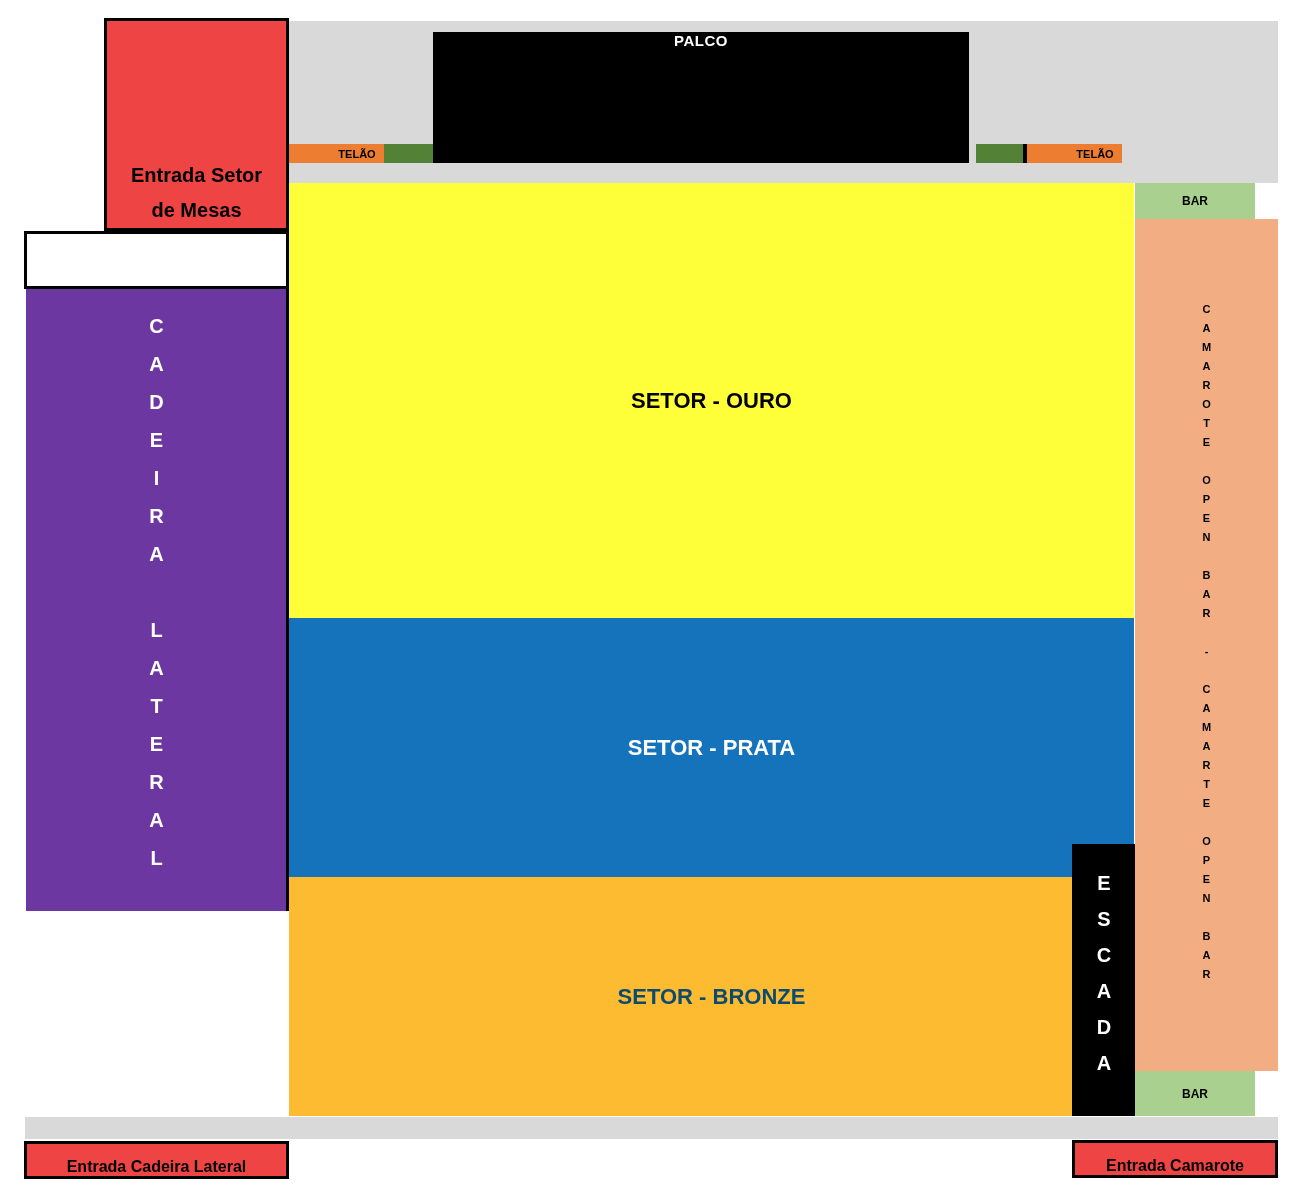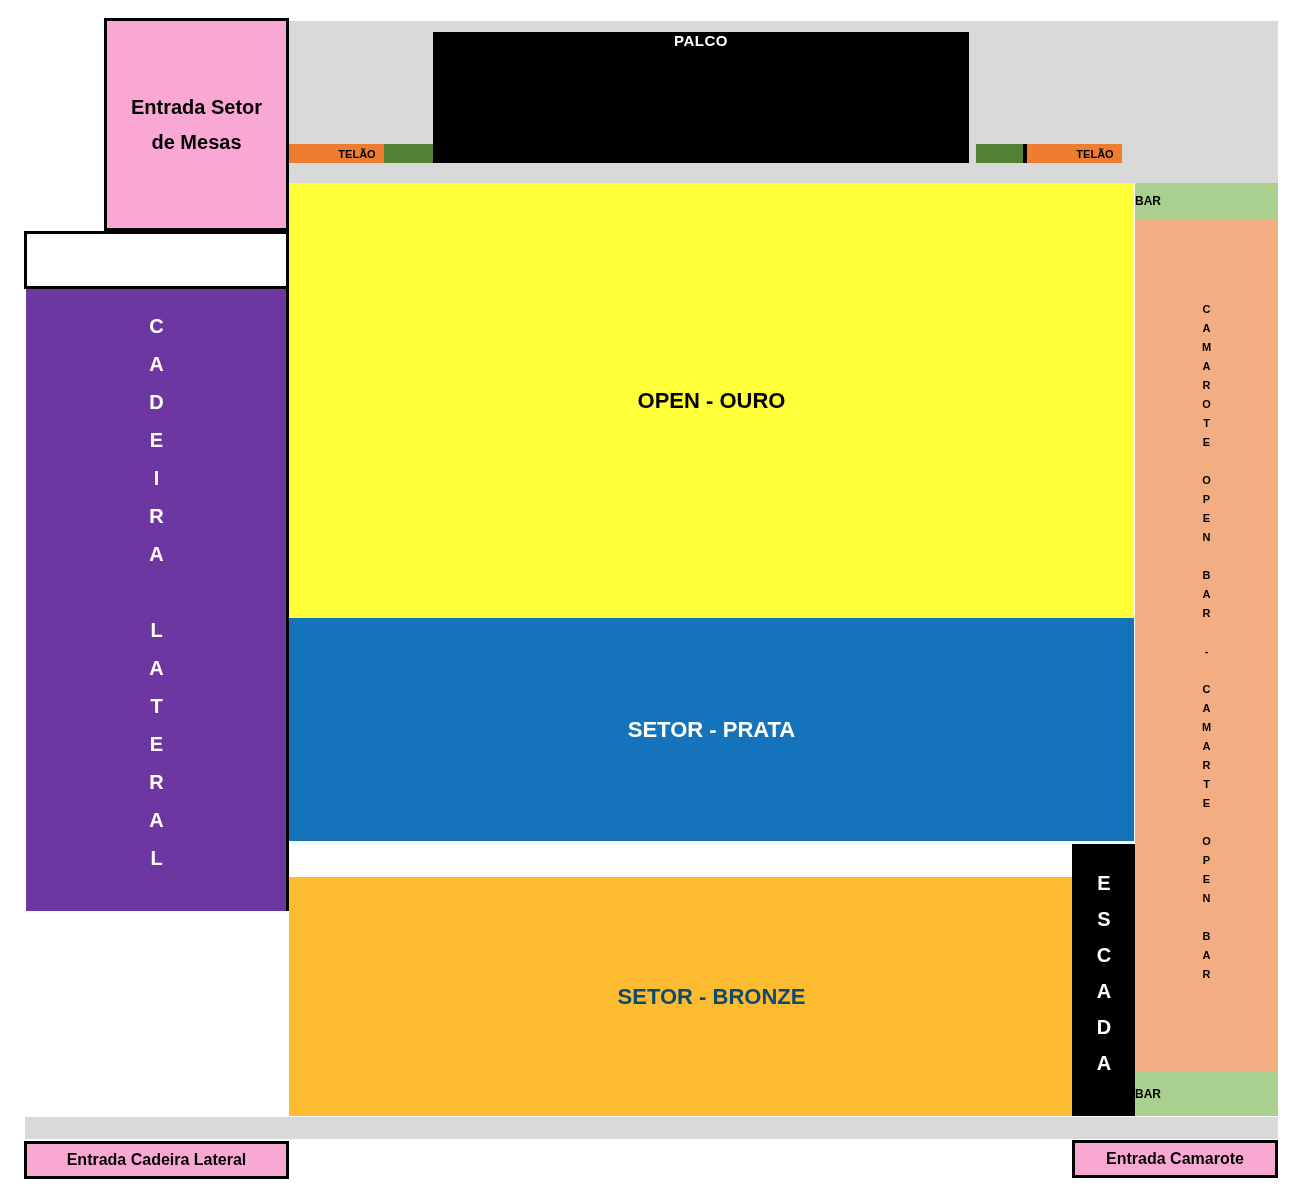--- a/index.html
+++ b/index.html
@@ -25,44 +25,44 @@
          font-size:11px;color:#000;padding-left:41px;}
   .telao-left-orange{left:289px;width:95px;background:#ED7D31;}
   .telao-left-green{left:384px;width:49px;background:#538135;}
   .telao-right-green{left:976px;width:47px;background:#538135;}
   .telao-right-divider{left:1023px;width:4px;background:#000000;}
   .telao-right-orange{left:1027px;width:95px;background:#ED7D31;}
 
   .sector{left:289px;width:845px;display:flex;align-items:center;justify-content:center;
           font-size:22px;}
   .ouro{top:183px;height:435px;background:#FEFF38;color:#000000;}
-  .prata{top:618px;height:223px;background:#1473BB;color:#ffffff;}
+  .prata{top:618px;height:259px;background:#1473BB;color:#ffffff;}
   .bronze{top:877px;height:239px;background:#FCBB31;color:#0c4a6e;}
   .sector .inner{width:783px;display:flex;align-items:center;justify-content:center;}
 
   .purple{left:26px;top:289px;width:263px;height:622px;background:#6C37A0;
           border-right:3px solid #000;display:flex;align-items:center;justify-content:center;}
 
   .escada{left:1072px;top:844px;width:63px;height:272px;background:#000000;
           display:flex;align-items:center;justify-content:center;}
 
-  .bar{left:1135px;width:143px;background:#A9D08E;display:flex;align-items:center;
-       font-size:12px;color:#000;}
+  .bar{left:1135px;width:120px;background:#A9D08E;display:flex;align-items:center;
+       justify-content:center;font-size:12px;color:#000;}
   .bar-top{top:183px;height:36px;}
   .bar-bottom{top:1071px;height:45px;}
 
   .camarote{left:1135px;top:219px;width:143px;height:852px;background:#F2AE82;
             display:flex;align-items:center;justify-content:center;}
 
   .vtext{writing-mode:vertical-rl;text-orientation:upright;white-space:pre;}
   .vt-cadeira{color:#ffffff;font-size:20px;letter-spacing:16px;}
   .vt-camarote{color:#000000;font-size:11px;letter-spacing:7px;}
   .vt-escada{color:#ffffff;font-size:20px;letter-spacing:14px;}
 
-  .entrance{background:#f9a8d4;border:3px solid #000;display:flex;align-items:center;
+  .entrance{background:#ef4444;border:3px solid #000;display:flex;align-items:flex-end;
             justify-content:center;color:#000;text-align:center;}
   .entrada-mesas{left:104px;top:18px;width:185px;height:213px;font-size:20px;
                  line-height:35px;padding:0 14px;}
   .entrada-cadeira{left:24px;top:1141px;width:265px;height:38px;font-size:16px;}
   .entrada-camarote{left:1072px;top:1140px;width:206px;height:38px;font-size:16px;}
 
   .white-box{left:24px;top:231px;width:265px;height:58px;background:#ffffff;
              border:3px solid #000;}
 </style>
 </head>
@@ -81,21 +81,21 @@
     <span>TELÃO</span>
   </div>
   <div class="abs strip telao-left-green"></div>
   <div class="abs strip telao-right-green"></div>
   <div class="abs strip telao-right-divider"></div>
   <div class="abs strip telao-right-orange">
     <span>TELÃO</span>
   </div>
 
   <div class="abs sector ouro">
-    <span>OPEN - OURO</span>
+    <span>SETOR - OURO</span>
   </div>
   <div class="abs sector prata">
     <div class="inner">
       <span>SETOR - PRATA</span>
     </div>
   </div>
   <div class="abs sector bronze">
     <div class="inner">
       <span>SETOR - BRONZE</span>
     </div>

